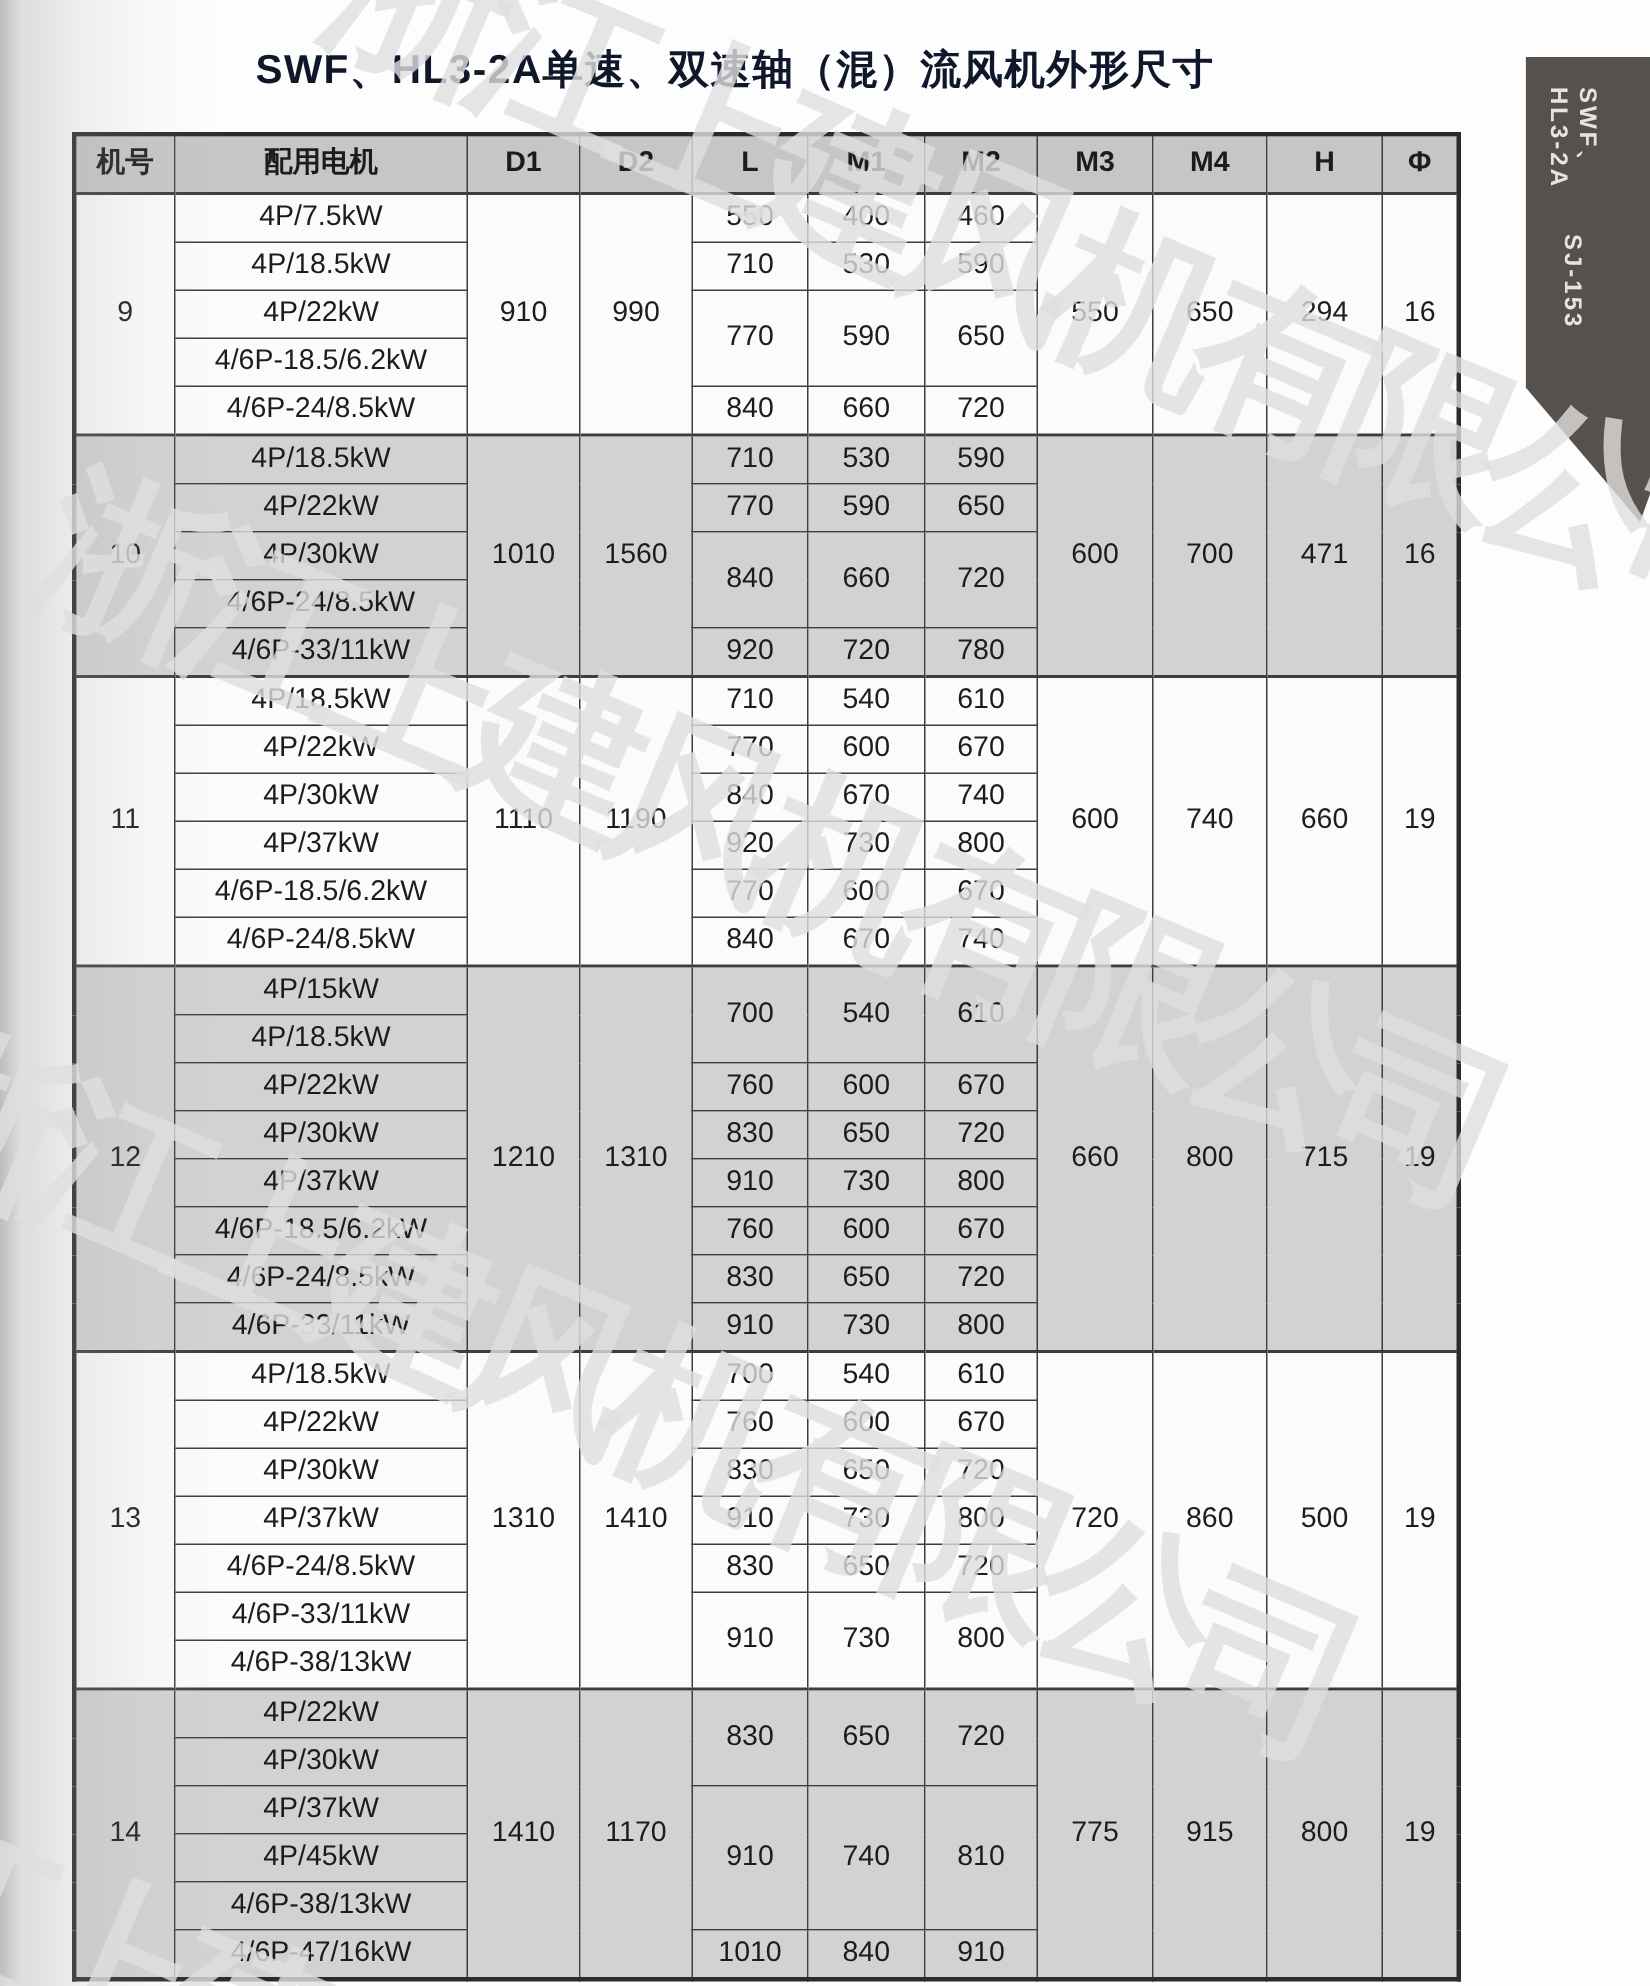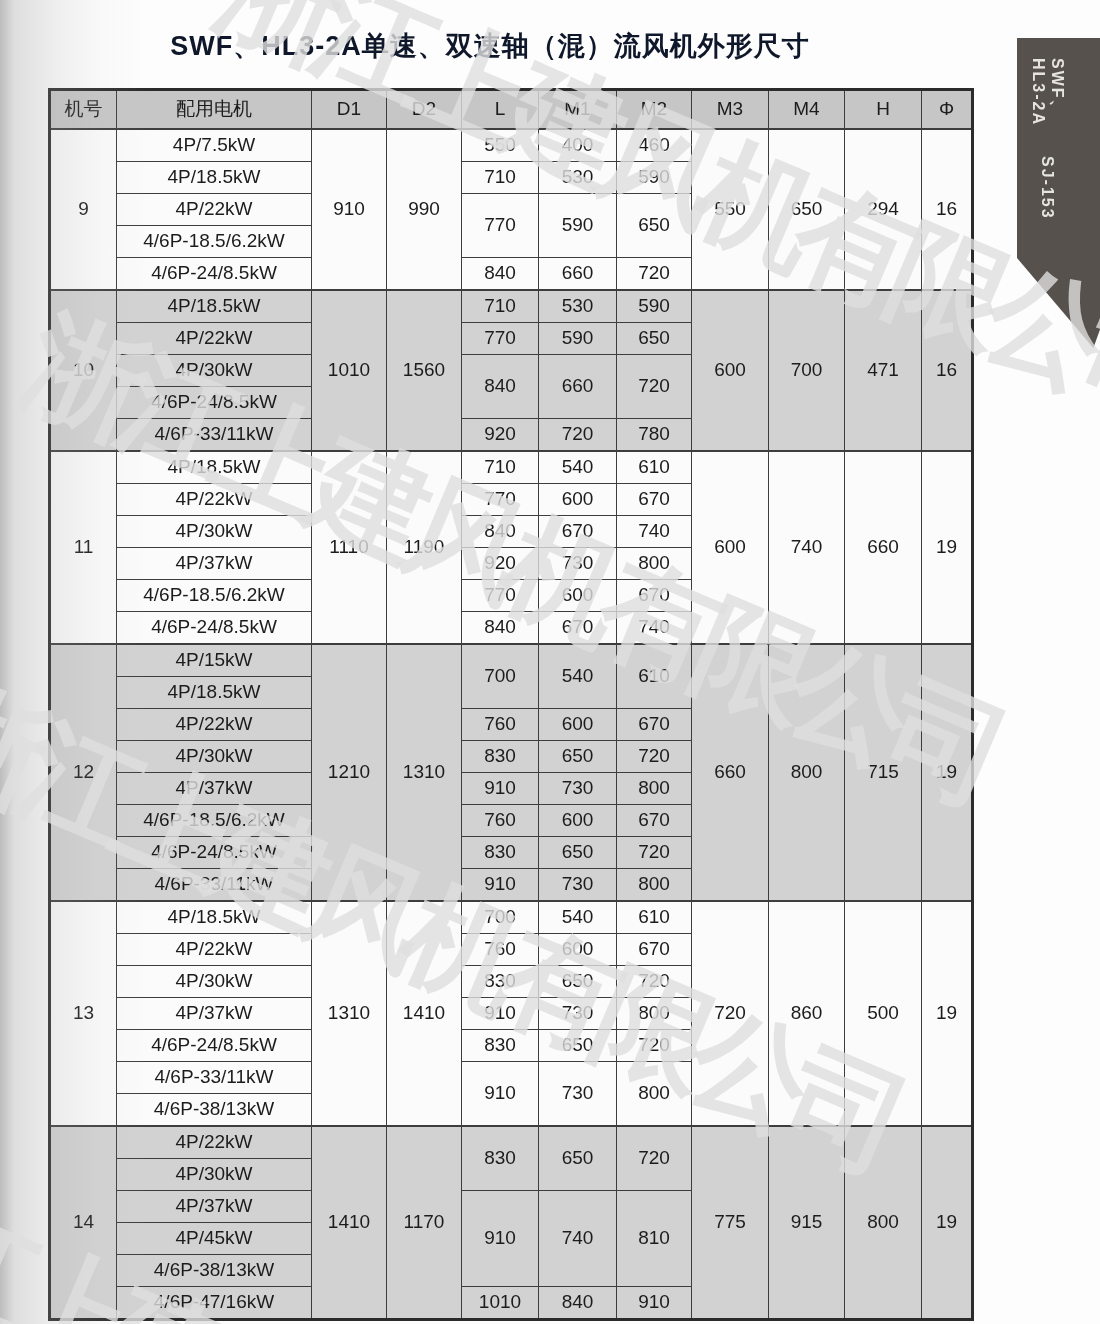--- a/index.html
+++ b/index.html
@@ -16,21 +16,21 @@
   table.spec {
     position:absolute; left:48px; top:88px; z-index:1;
     border-collapse:collapse; table-layout:fixed;
     border:3px solid #2b2b2b;
   }
   .spec th, .spec td {
     border:1.5px solid #3d3d3d; text-align:center; vertical-align:middle;
     padding:0; font-size:19px; color:#1c1c1c; overflow:hidden;
     line-height:1.1;
   }
-  .spec thead th { background:var(--header-gray,#c6c6c6); font-weight:normal; height:37px; }
+  .spec thead th { background:var(--header-gray,#c6c6c6); font-weight:bold; height:37px; }
   .spec tbody td { height:31px; }
   td.plain  { background:#fbfbfb; }
   td.shaded { background:var(--band-gray,#d2d2d2); }
   tr.group-start td { border-top-width:2.5px; }
   .edge-left {
     position:absolute; z-index:4; left:0; top:0; width:150px; height:100%;
     pointer-events:none;
     background:linear-gradient(90deg,
       rgba(125,125,125,.50) 0px,
       rgba(150,150,150,.30) 14px,

